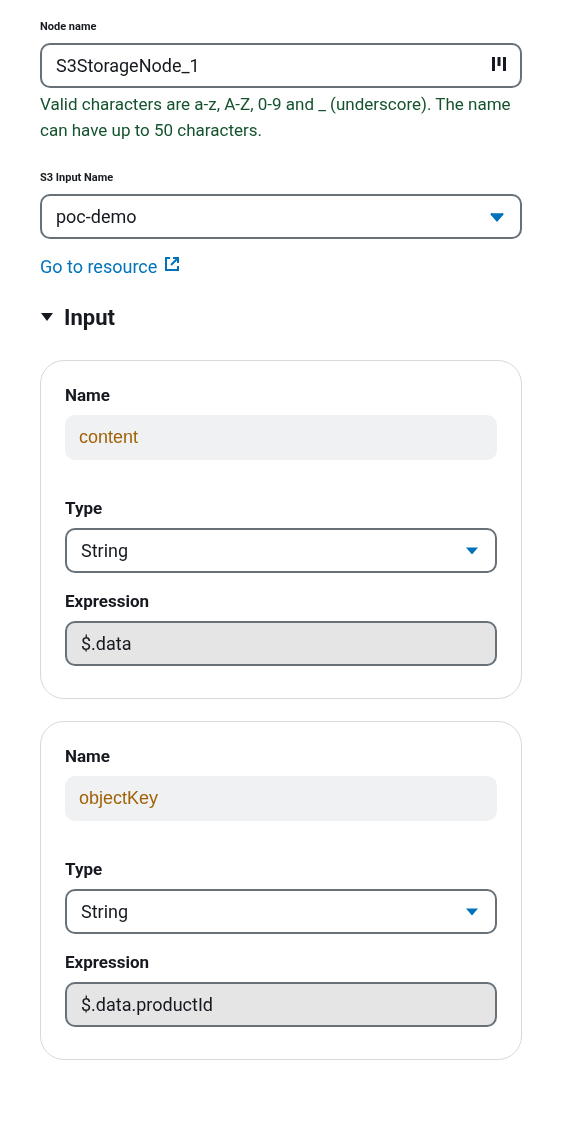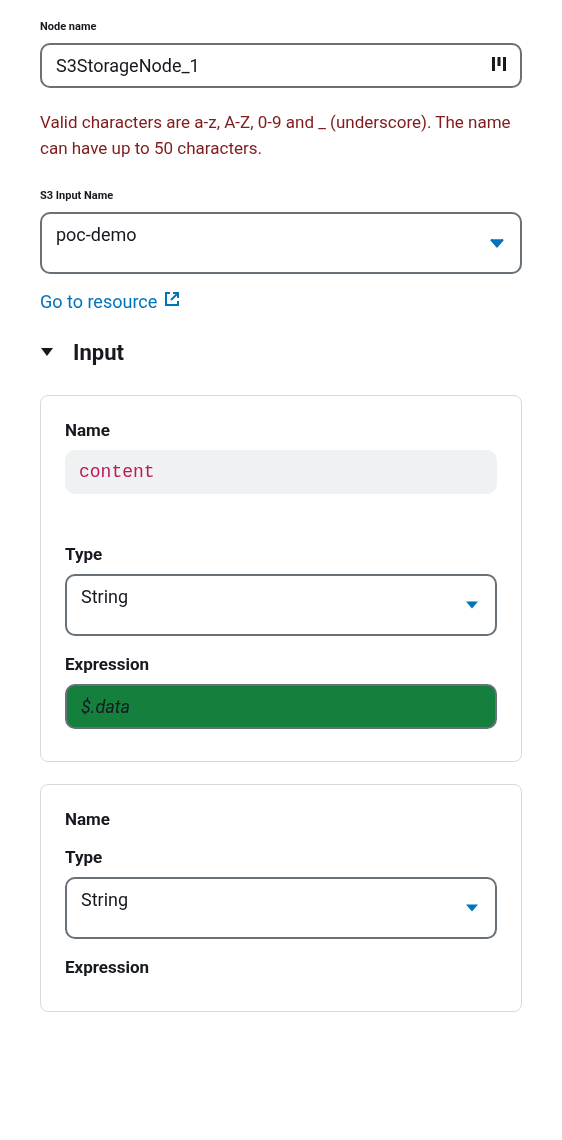--- a/index.html
+++ b/index.html
@@ -26,42 +26,42 @@
       padding: 10px 44px 10px 14px;
       font-size: 18px;
       border: 2px solid #687078;
       border-radius: 10px;
       background: #ffffff;
       color: #16191f;
       font-family: inherit;
     }
     .input-wrapper {
       position: relative;
-      margin-bottom: 22px;
+      margin-bottom: 4px;
     }
     .input-icon {
       position: absolute;
       right: 14px;
       top: 50%;
       transform: translateY(-50%);
       pointer-events: none;
     }
     .help-text {
       font-size: 17px;
-      color: #7f1d1d;
+      color: #14532d;
       line-height: 1.5;
       margin-bottom: 28px;
     }
     .select-wrapper {
       position: relative;
       margin-bottom: 16px;
     }
     .select-input {
       width: 100%;
-      padding: 10px 44px 27px 14px;
+      padding: 10px 44px 10px 14px;
       font-size: 18px;
       border: 2px solid #687078;
       border-radius: 10px;
       background: #ffffff;
       color: #16191f;
       font-family: inherit;
       cursor: pointer;
       text-align: left;
       display: flex;
       align-items: flex-end;
@@ -80,69 +80,68 @@
       text-decoration: none;
       display: inline-flex;
       align-items: center;
       gap: 6px;
       margin-bottom: 28px;
       cursor: pointer;
     }
     .section-header {
       display: flex;
       align-items: center;
-      gap: 19px;
+      gap: 10px;
       margin-bottom: 30px;
       cursor: pointer;
     }
     .section-caret {
       font-size: 14px;
     }
     .section-title {
       font-weight: 700;
       font-size: 22px;
       color: #16191f;
     }
     .card {
       border: 1px solid #d5dbdb;
-      border-radius: 8px;
+      border-radius: 24px;
       padding: 24px;
       margin-bottom: 22px;
     }
     .card .field-label {
       font-size: 17px;
       margin-bottom: 10px;
     }
     .readonly-input {
       width: 100%;
       padding: 12px 14px;
       font-size: 18px;
       border: none;
       border-radius: 10px;
       background: #f0f1f2;
-      color: #be185d;
-      font-family: Liberation Mono, monospace;
-      margin-bottom: 32px;
+      color: #a16207;
+      font-family: Liberation Sans, sans-serif;
+      margin-bottom: 20px;
     }
     .card-section {
       margin-bottom: 18px;
     }
     .card-section:last-child {
       margin-bottom: 8px;
     }
     .expression-input {
       width: 100%;
       padding: 10px 14px;
       font-size: 18px;
       border: 2px solid #687078;
       border-radius: 10px;
-      background: #15803d;
+      background: #e5e5e5;
       color: #16191f;
       font-family: inherit;
-      font-style: italic;
     }
   </style>
 </head>
 <body>
 
 
 
 
 <label class="field-label">Node name</label>
 <div class="input-wrapper">
@@ -215,33 +214,35 @@
   <div class="card-section">
     <label class="field-label">Expression</label>
     <input type="text" class="expression-input" value="$.data" style="">
   </div>
 </div>
 
 
 <div class="card">
   <div class="card-section">
     <label class="field-label">Name</label>
+    <input type="text" class="readonly-input" readonly="" value="objectKey" style="">
   </div>
   <div class="card-section">
     <label class="field-label">Type</label>
     <div class="select-wrapper" style="margin-bottom:0;">
       <button class="select-input">
         <span>String</span>
       </button>
       <span class="select-caret">
         <svg width="14" height="10" viewBox="0 0 14 10" fill="none">
           <path d="M1 1 L7 8 L13 1 Z" fill="#0073bb"></path>
         </svg>
       </span>
     </div>
   </div>
   <div class="card-section">
     <label class="field-label">Expression</label>
+    <input type="text" class="expression-input" value="$.data.productId" style="">
   </div>
 </div>
 
 
 
 
 </body></html>

